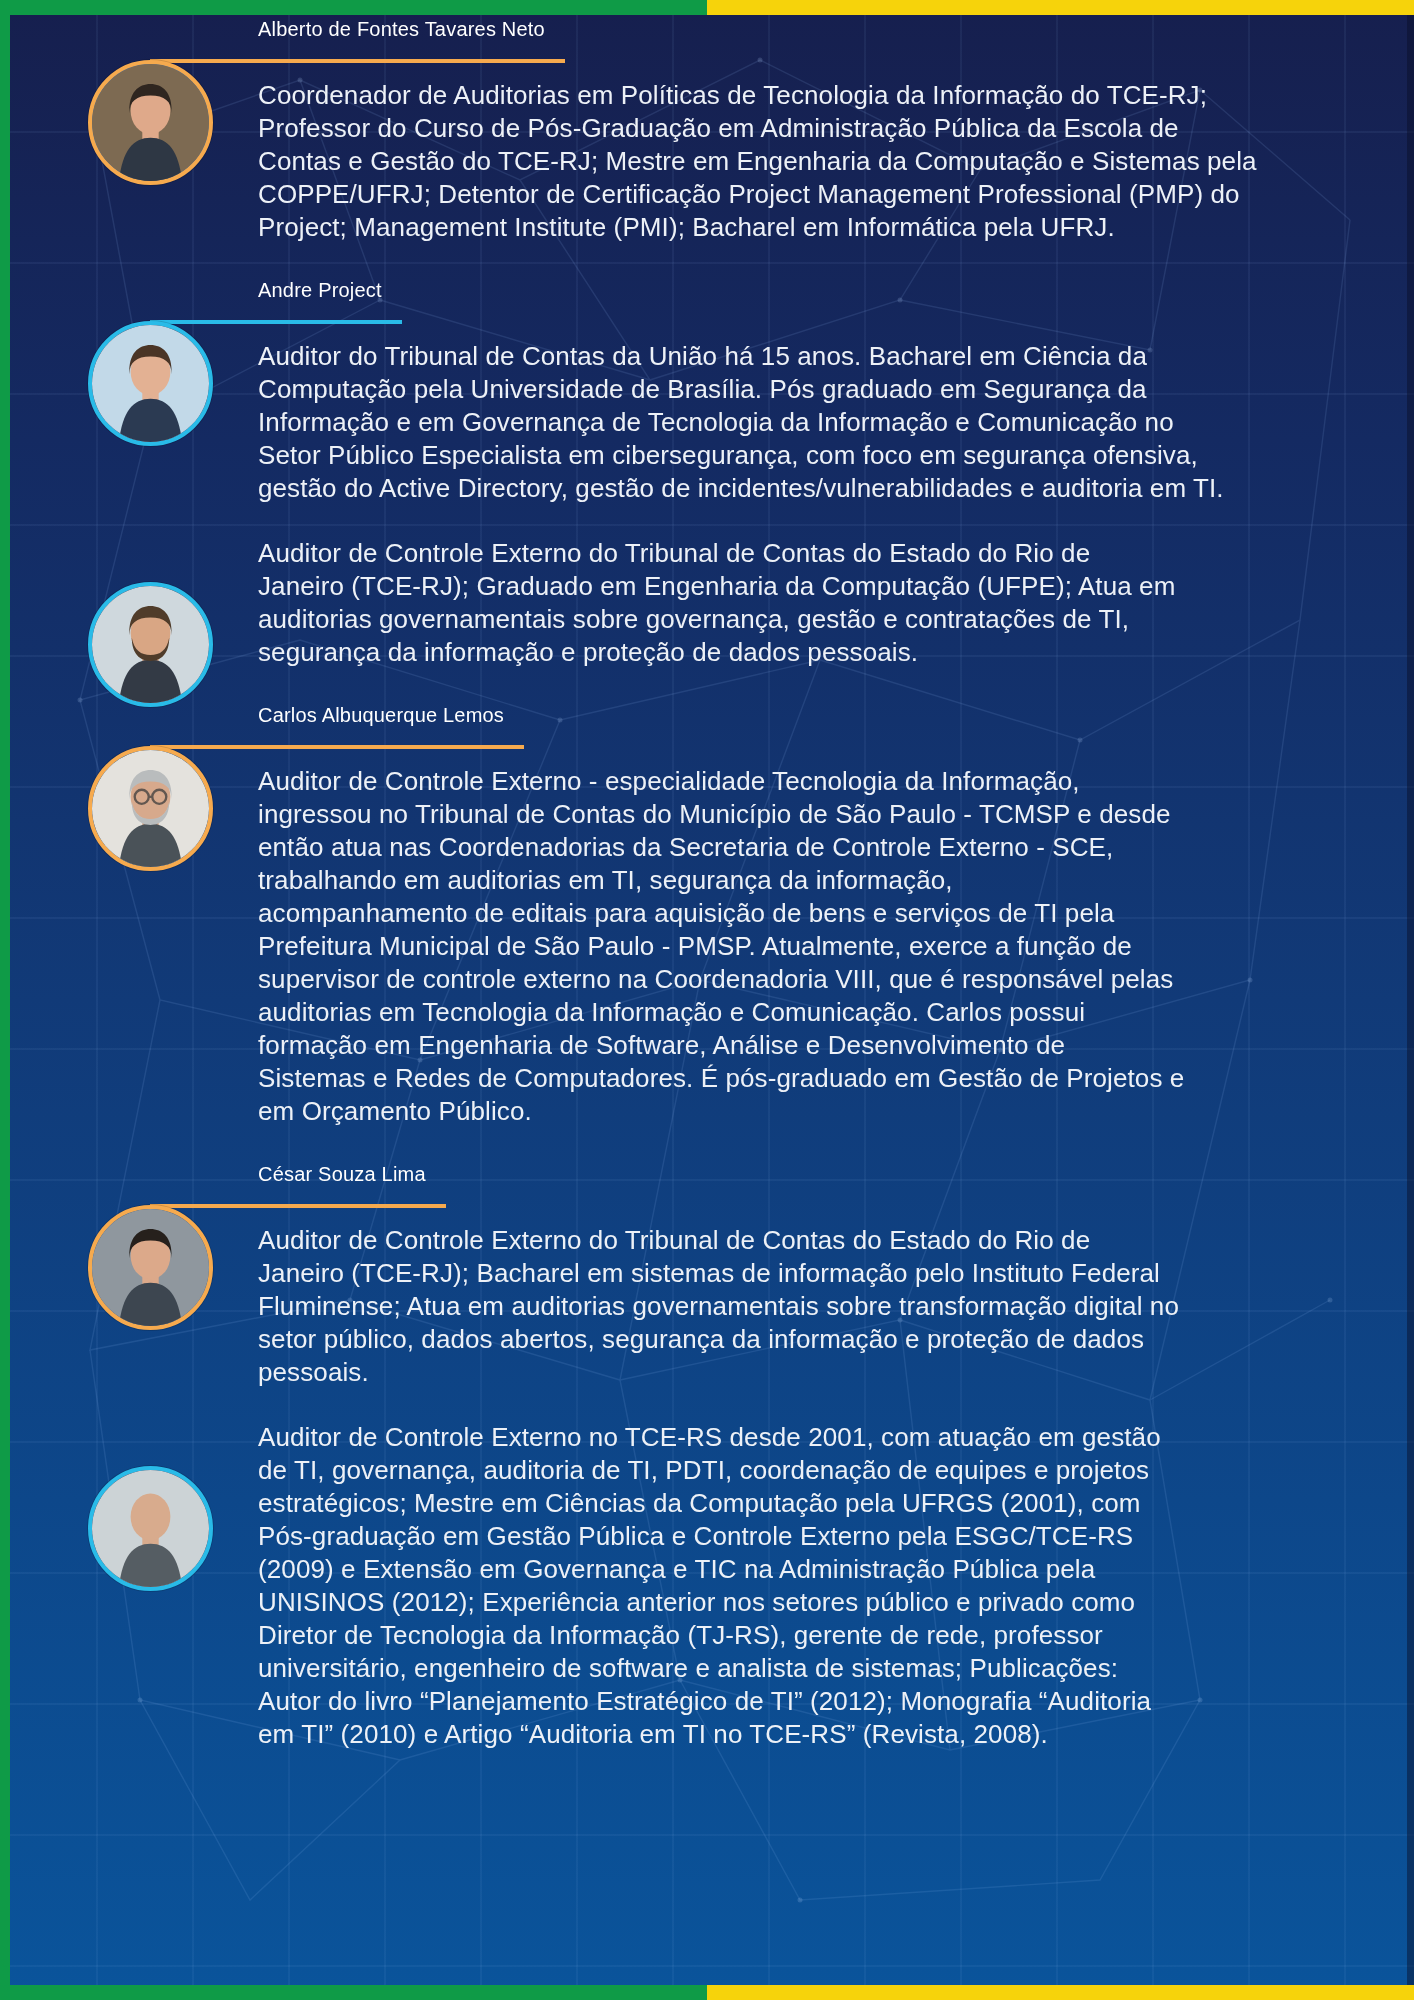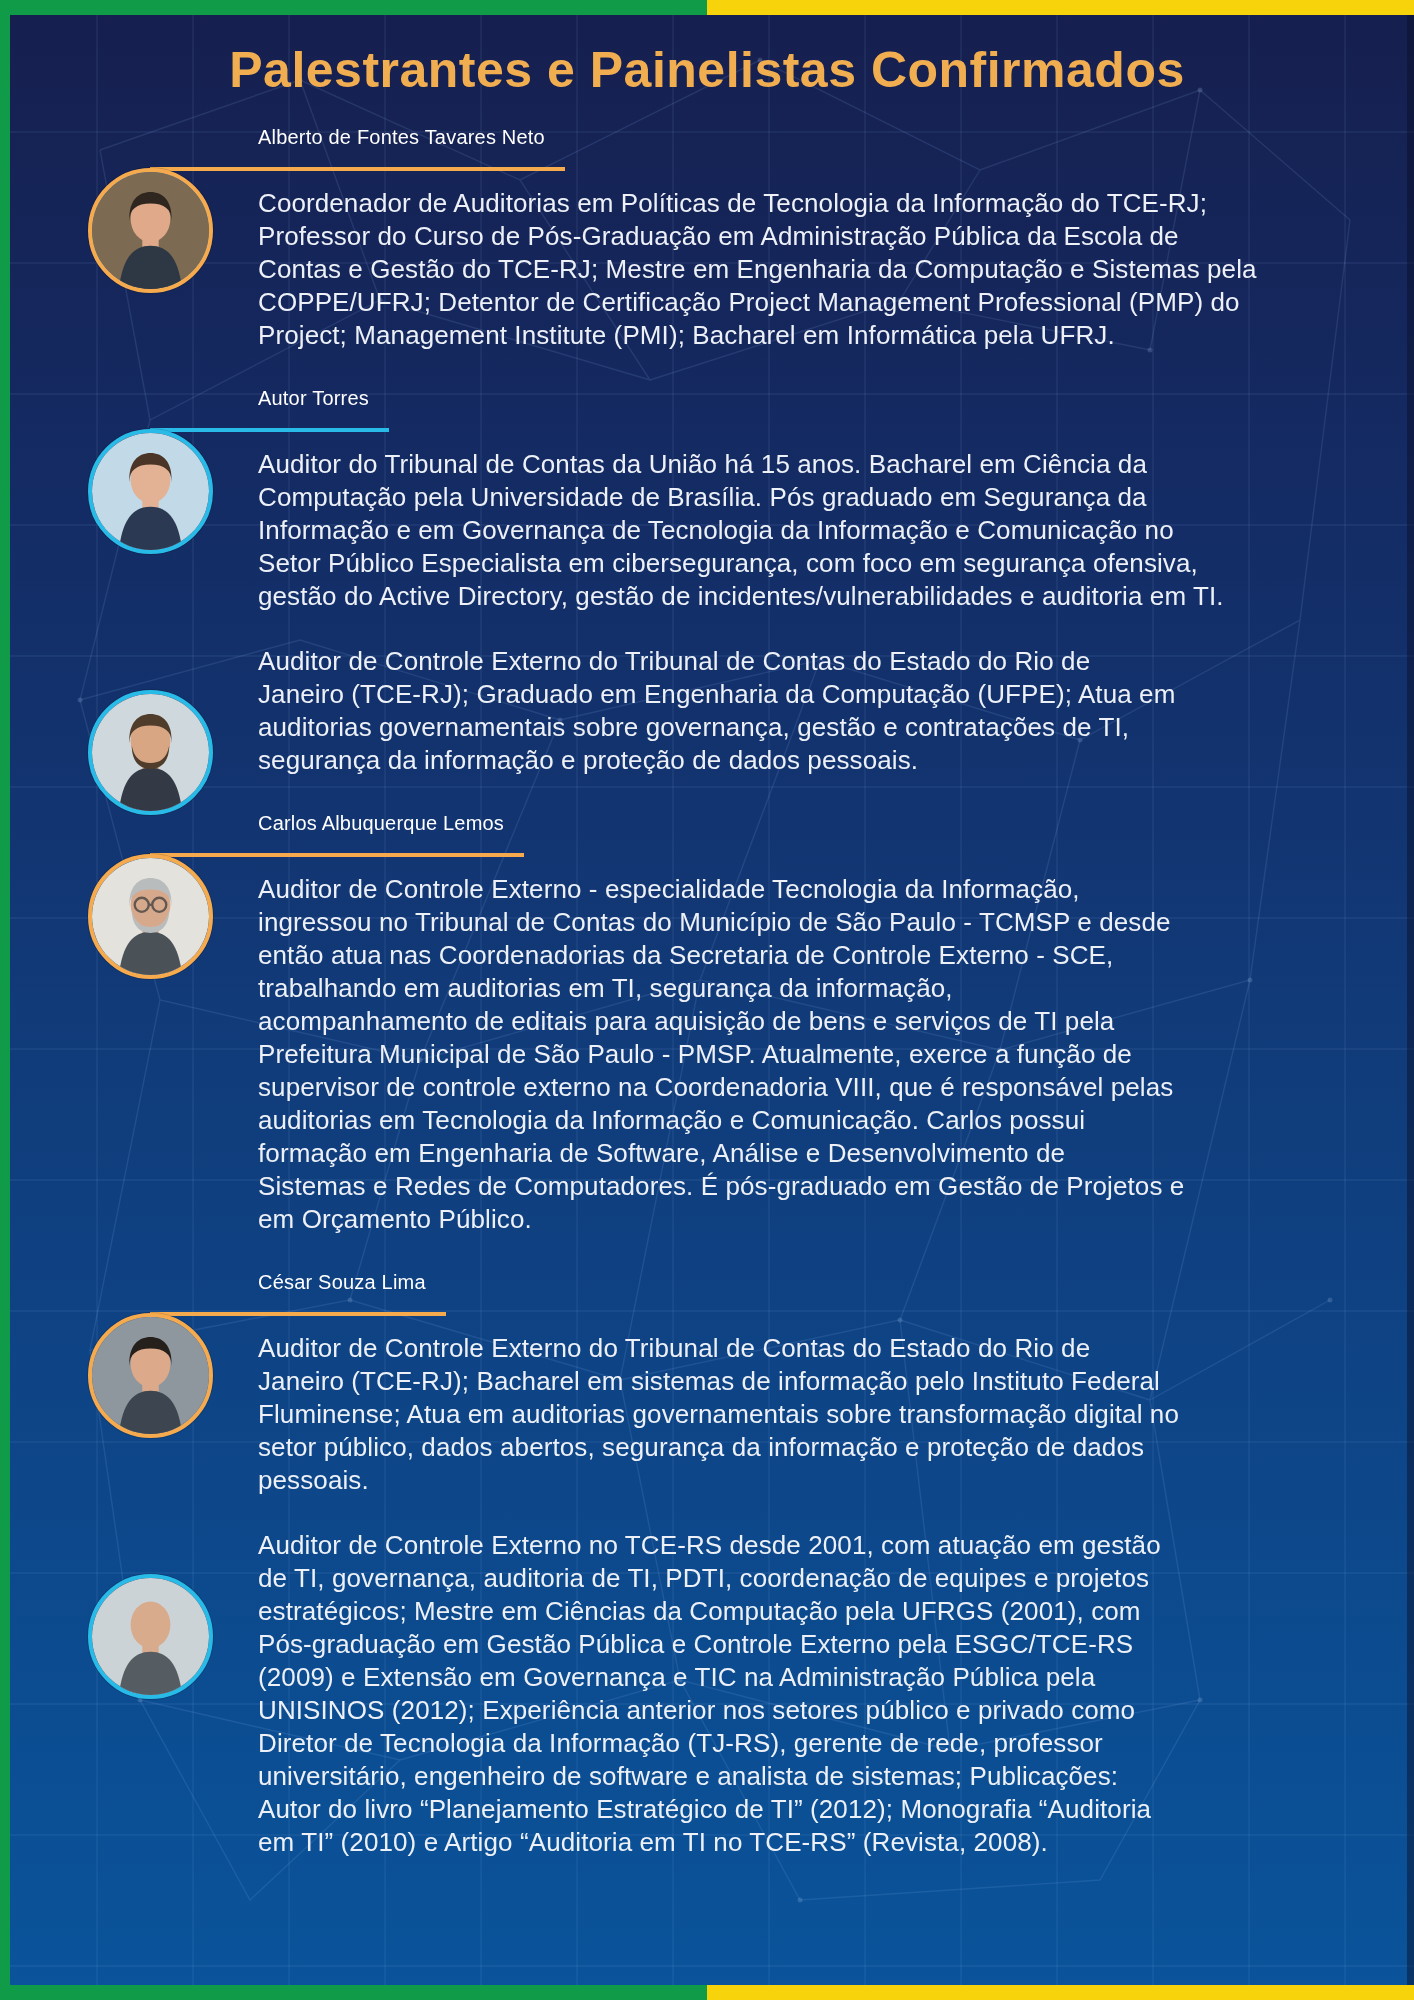--- a/index.html
+++ b/index.html
@@ -103,21 +103,20 @@
   </svg>
 
   <div class="bar top">
     <span class="bar-green" style="background: rgb(15, 155, 71);"></span>
       <span class="bar-yellow" style="background: rgb(246, 211, 11);"></span>
   </div>
   <div class="left-strip" style="background: rgb(15, 155, 71);"></div>
   <div class="right-strip"></div>
 
   <main class="content">
-    <h1 class="title" style="color: rgb(241, 174, 81);">Palestrantes e Painelistas Confirmados</h1>
     <div id="speakers">
   <section class="speaker" style="--accent: #F6AA4E;">
     <div class="avatar">
       <svg viewBox="0 0 100 100">
         <circle class="av-bg" cx="50" cy="50" r="50" fill="#7d6a52"></circle>
         <path class="av-neck" d="M43 50 h14 v16 h-14 z" fill="#dfa98a"></path>
         <path class="av-torso" d="M50 63 C35 63 26 74 23 100 L77 100 C74 74 65 63 50 63 Z" fill="#2e3744"></path>
         <ellipse class="av-head" cx="50" cy="40" rx="17" ry="20" fill="#dfa98a"></ellipse>
         <path class="av-hair" d="M32 42 C31 24 40 17 50 17 C60 17 69 24 68 42 C68 32 62 27 50 27 C38 27 32 32 32 42 Z" fill="#2f2620"></path>
 
@@ -138,21 +137,21 @@
       <svg viewBox="0 0 100 100">
         <circle class="av-bg" cx="50" cy="50" r="50" fill="#c2d9e8"></circle>
         <path class="av-neck" d="M43 50 h14 v16 h-14 z" fill="#e3b193"></path>
         <path class="av-torso" d="M50 63 C35 63 26 74 23 100 L77 100 C74 74 65 63 50 63 Z" fill="#2b3a52"></path>
         <ellipse class="av-head" cx="50" cy="40" rx="17" ry="20" fill="#e3b193"></ellipse>
         <path class="av-hair" d="M32 42 C31 24 40 17 50 17 C60 17 69 24 68 42 C68 32 62 27 50 27 C38 27 32 32 32 42 Z" fill="#4a3526"></path>
 
       </svg>
     </div>
     <div class="head">
-      <h2 class="name">Autor Torres</h2>
+      <h2 class="name">Andre Project</h2>
     </div>
     <p class="bio">Auditor do Tribunal de Contas da União há 15 anos. Bacharel em Ciência da
 Computação pela Universidade de Brasília. Pós graduado em Segurança da
 Informação e em Governança de Tecnologia da Informação e Comunicação no
 Setor Público Especialista em cibersegurança, com foco em segurança ofensiva,
 gestão do Active Directory, gestão de incidentes/vulnerabilidades e auditoria em TI.</p>
   </section>
 
   <section class="speaker" style="--accent: #29BBE8;">
     <div class="avatar">

